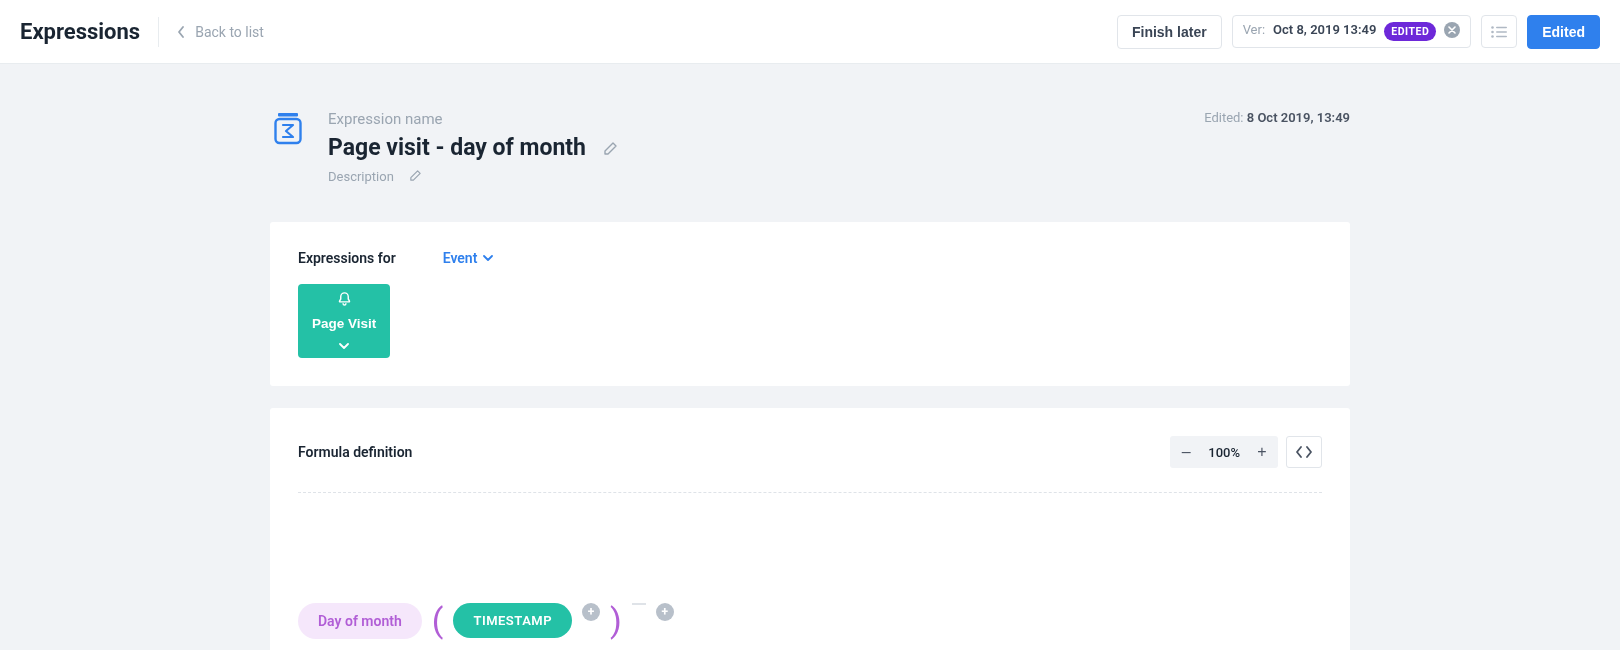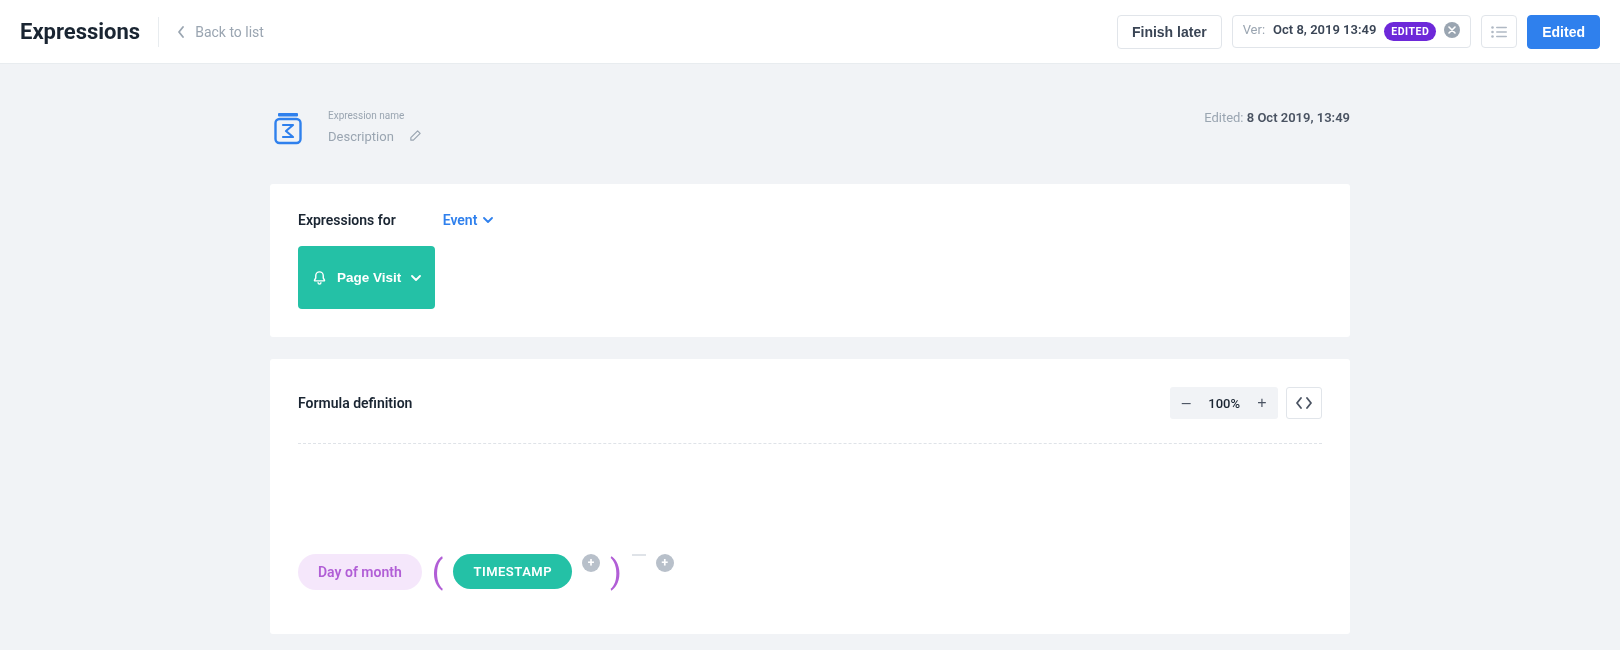--- a/index.html
+++ b/index.html
@@ -95,21 +95,21 @@
 
 
 .content { max-width: 1080px; margin: 0 auto; padding: 46px 0 30px; }
 .title-row { display: flex; justify-content: space-between; align-items: flex-start; }
 .title-left { display: flex; gap: 22px; }
 .expr-icon {
   width: 36px; height: 36px;
   color: #2f80ed;
   flex-shrink: 0;
 }
-.title-text .sm-label { color: #9aa5b1; font-size: 10px; margin-bottom: 6px; }
+.title-text .sm-label { color: #9aa5b1; font-size: 15px; margin-bottom: 6px; }
 .title-text h1 { font-size: 23px; font-weight: 700; color: #1a2532; display: flex; align-items: center; gap: 18px; }
 .title-text .desc { color: #9aa5b1; font-size: 13px; margin-top: 8px; display:flex; align-items:center; gap:16px; }
 .pencil { color: #9aa5b1; cursor: pointer; }
 .edited-text { color: #9aa5b1; font-size: 13px; }
 .edited-text strong { color: #4a5362; font-weight: 600; }
 
 .card {
   background: #fff;
   border-radius: 3px;
   margin-top: 38px;
@@ -119,25 +119,26 @@
 .section-label { font-size: 14px; font-weight: 600; color: #1a2532; }
 .expr-for { display:flex; gap: 10px; align-items:center; }
 .event-link { color: #2f80ed; font-weight: 600; display:flex; align-items:center; gap:6px; cursor:pointer;margin-left:37px; }
 
 .tag-btn {
   margin-top: 18px;
   background: #24c1a6;
   color: #fff;
   border: none;
   border-radius: 4px;
-  padding: 24px 14px;
+  padding: 7px 14px;
   font-size: 13.5px;
   font-weight: 600;
   display: inline-flex; align-items: center; gap: 10px;
   cursor: pointer;
+  flex-direction: column;
 }
 .chev-down-sm { width:10px; height:10px; }
 
 .formula-head { display:flex; justify-content: space-between; align-items:center; }
 .zoom-box {
   display:flex; align-items:center;
   background:#f1f3f6; border-radius:3px;
 }
 .zoom-box button {
   width:32px; height:32px; border:none; background:transparent; color:#4a5362; font-size:16px; cursor:pointer;
@@ -212,20 +213,28 @@
     <div class="title-left">
       <div class="expr-icon">
         <svg width="36" height="36" viewBox="0 0 36 36" fill="none">
           <rect x="8" y="3" width="20" height="3.5" rx="1" fill="#2f80ed"></rect>
           <rect x="5.5" y="9" width="25" height="24" rx="4" stroke="#2f80ed" stroke-width="2.4"></rect>
           <path d="M13 15h10l-7 6 7 6H13" stroke="#2f80ed" stroke-width="2.2" stroke-linecap="round" stroke-linejoin="round"></path>
         </svg>
       </div>
       <div class="title-text">
         <div class="sm-label">Expression name</div>
+        <h1>
+          <span>Page visit - day of month</span>
+          <span class="pencil">
+            <svg width="13" height="13" viewBox="0 0 13 13">
+                <path d="M9 1l3 3-8 8H1V9l8-8z" stroke="#9aa5b1" stroke-width="1.4" fill="none" stroke-linejoin="round"></path>
+              </svg>
+          </span>
+        </h1>
         <div class="desc">
           <span>Description</span>
           <span class="pencil">
             <svg width="11" height="11" viewBox="0 0 13 13">
                 <path d="M9 1l3 3-8 8H1V9l8-8z" stroke="#9aa5b1" stroke-width="1.4" fill="none" stroke-linejoin="round"></path>
               </svg>
           </span>
         </div>
       </div>
     </div>

